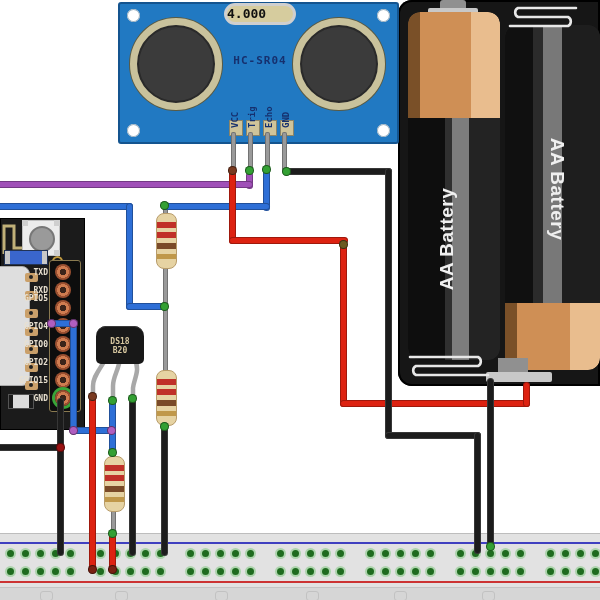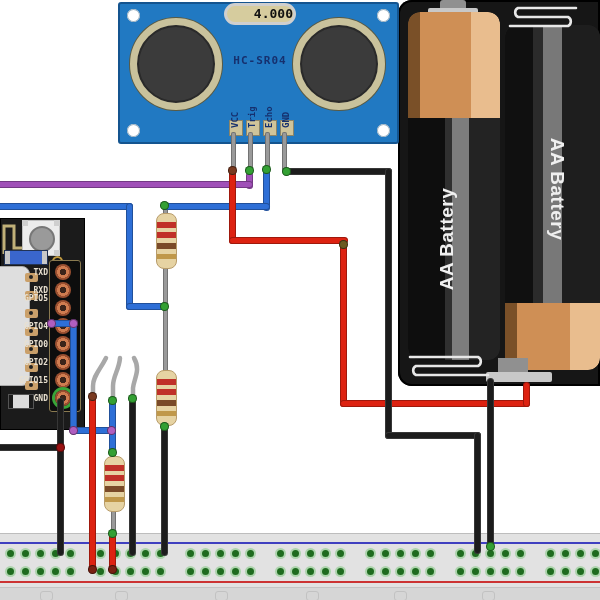--- a/index.html
+++ b/index.html
@@ -37,21 +37,21 @@
   #mainstrip{position:absolute;left:0;top:588px;width:600px;height:12px;background:#d6d6d6;}
   .colmark{position:absolute;top:3px;width:11px;height:8px;border:1px solid #c2c2c2;border-radius:3px;}
   
   #hc{position:absolute;left:118px;top:2px;width:277px;height:138px;background:#2179c2;
       border:2px solid #14548f;border-radius:3px;}
   .mhole{position:absolute;width:13px;height:13px;border-radius:50%;background:#fff;
          box-shadow:inset 0 0 0 1px #9ab0c0;}
   .trans{position:absolute;width:78px;height:78px;border-radius:50%;background:#3b3b3b;
          border:7px solid #c9c29c;box-shadow:0 0 0 1px #5a5a42,inset 0 0 0 2px #2a2a2a;}
   #crystal{position:absolute;left:104px;top:-1px;width:66px;height:16px;background:#d6cc9e;
-           border:3px solid #cfcfcf;border-radius:12px;text-align:right;
+           border:3px solid #cfcfcf;border-radius:12px;text-align:left;
            font-size:13px;font-weight:bold;line-height:16px;color:#111;}
   #hclabel{position:absolute;left:90px;top:50px;width:100px;text-align:center;color:#16306e;
            font-size:11px;font-weight:bold;letter-spacing:1px;}
   .pad{position:absolute;top:116px;width:12px;height:14px;background:#cfc49a;border:1px solid #8a8468;}
   .pinlbl{position:absolute;width:40px;height:12px;font-size:9px;font-weight:bold;color:#16306e;
           transform:rotate(-90deg);transform-origin:center;text-align:left;}
   
   #pack{position:absolute;left:398px;top:0;width:202px;height:386px;background:#161616;
         border-radius:14px 0 0 14px;box-shadow:inset 0 0 0 2px #000;}
   .batt{position:absolute;border-radius:12px;overflow:hidden;}
@@ -262,20 +262,24 @@
   <div class="esplbl" style="top:358px;">GPIO2</div>
   <div class="esplbl" style="top:376px;">GPIO15</div>
   <div class="esplbl" style="top:394px;">GND</div>
 
   <svg width="200" height="420" style="pointer-events:none;">
     <path d="M106,358 C100,370 93,376 93,386 L93,397" stroke="#a8a8a8" stroke-width="4.5" fill="none" stroke-linecap="round"></path>
     <path d="M120,358 C119,370 113,376 113,386 L113,400" stroke="#a8a8a8" stroke-width="4.5" fill="none" stroke-linecap="round"></path>
     <path d="M134,358 C141,370 134,378 133,388 L133,397" stroke="#a8a8a8" stroke-width="4.5" fill="none" stroke-linecap="round"></path>
   </svg>
 
+  <div id="ds">
+    <div>DS18</div>
+    <div>B20</div>
+  </div>
 
   <div class="w gray" style="left:163px;top:204px;width:5px;height:12px;"></div>
   <div class="w gray" style="left:163px;top:262px;width:5px;height:112px;"></div>
   <div class="w gray" style="left:111px;top:448px;width:5px;height:10px;"></div>
   <div class="w gray" style="left:111px;top:508px;width:5px;height:28px;"></div>
 
   <div class="w purple" style="left:246px;top:172px;width:7px;height:17px;"></div>
   <div class="w purple" style="left:-4px;top:181px;width:257px;height:7px;"></div>
 
   <div class="w blue" style="left:263px;top:168px;width:7px;height:43px;"></div>

